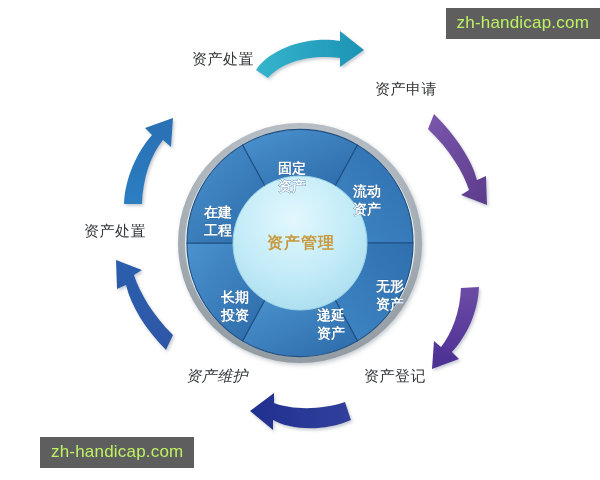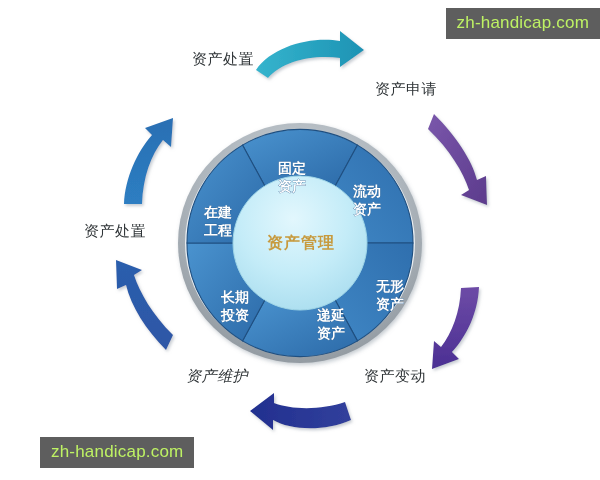--- a/index.html
+++ b/index.html
@@ -190,21 +190,21 @@
     </g>
 
     <g filter="url(#arrShadow)">
       <path d="M 124 204 C 125 178, 137 152, 152 135 L 145 128 L 173 118 L 171 147 L 163 140 C 151 155, 143 177, 142 204 Z" fill="url(#arrBlue2)"></path>
     </g>
   </svg>
 
   <div class="outer-label" style="left:352px; top:80px;margin-left:23px;">资产申请</div>
 
 
-  <div class="outer-label" style="left:364px; top:367px;">资产变动</div>
+  <div class="outer-label" style="left:364px; top:367px;">资产登记</div>
 
   <div class="outer-label" style="left:186px; top:367px;font-style:italic;">资产维护</div>
 
   <div class="outer-label" style="left:84px; top:222px;">资产处置</div>
 
   <div class="outer-label" style="left:174px; top:50px;margin-left:18px;">资产处置</div>
 
   <div class="wm wm-tr">zh-handicap.com</div>
   <div class="wm wm-bl">zh-handicap.com</div>
 

